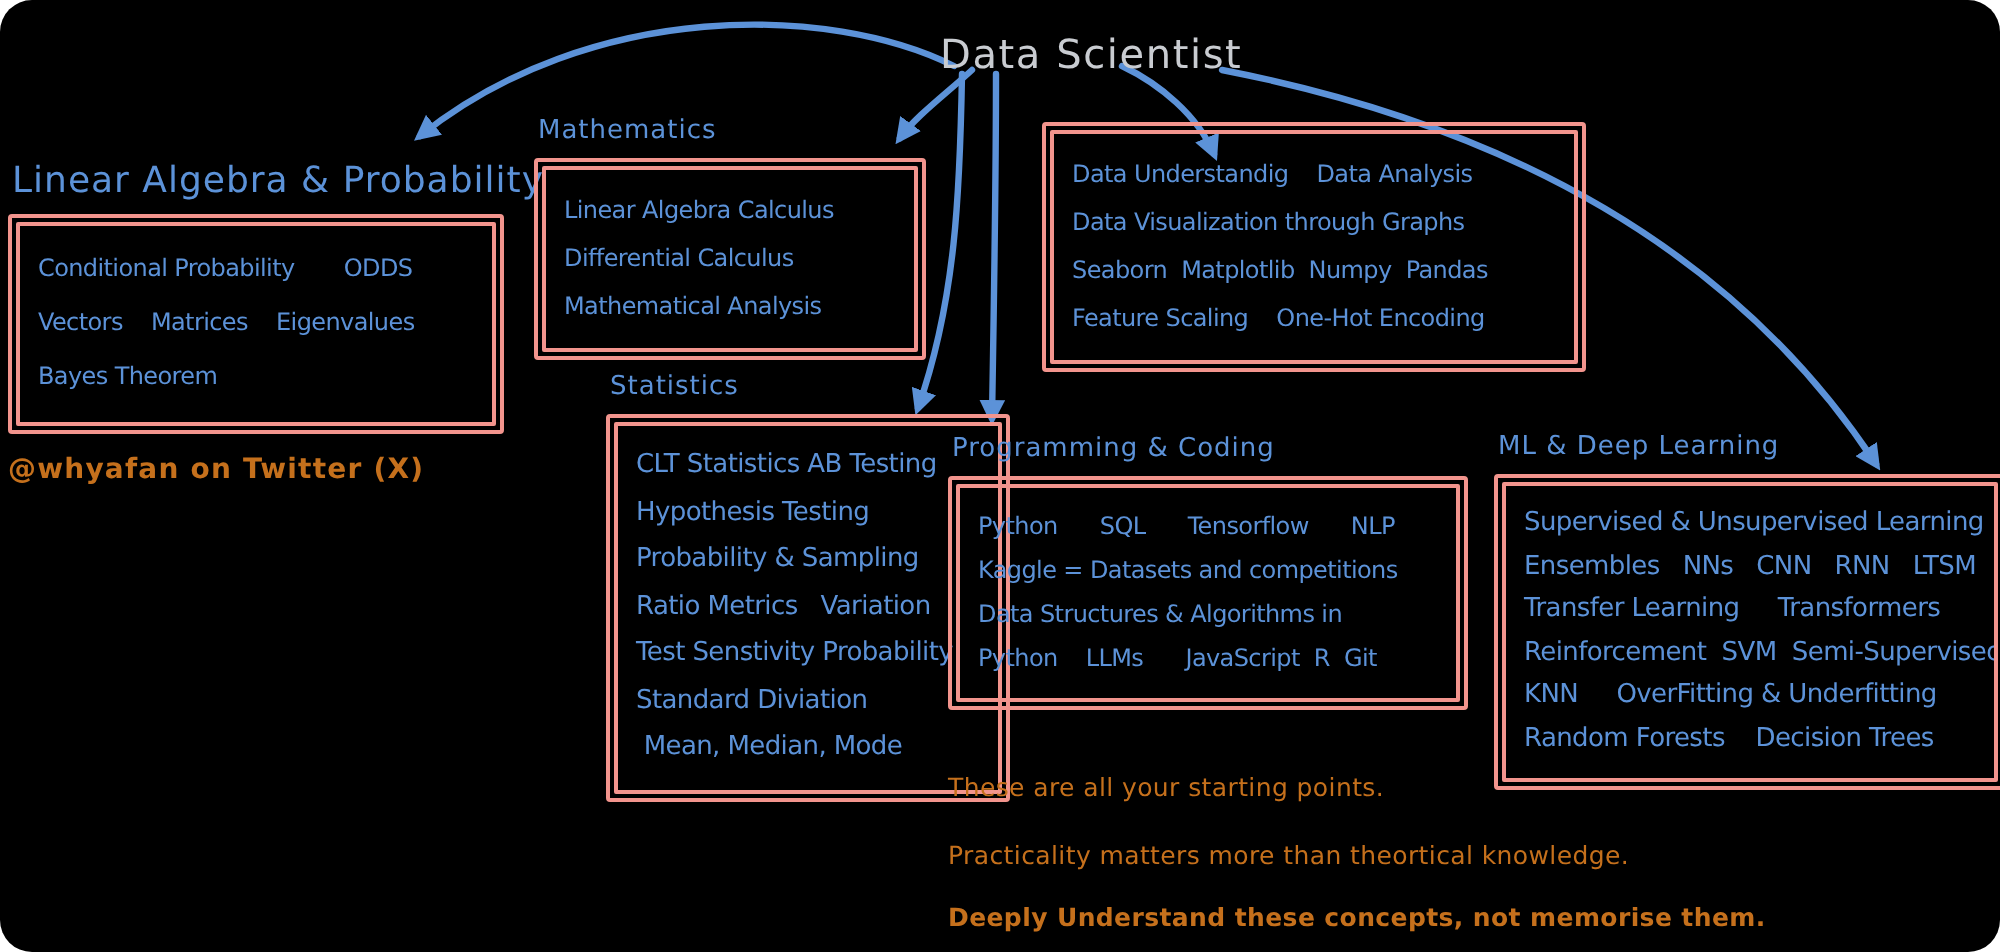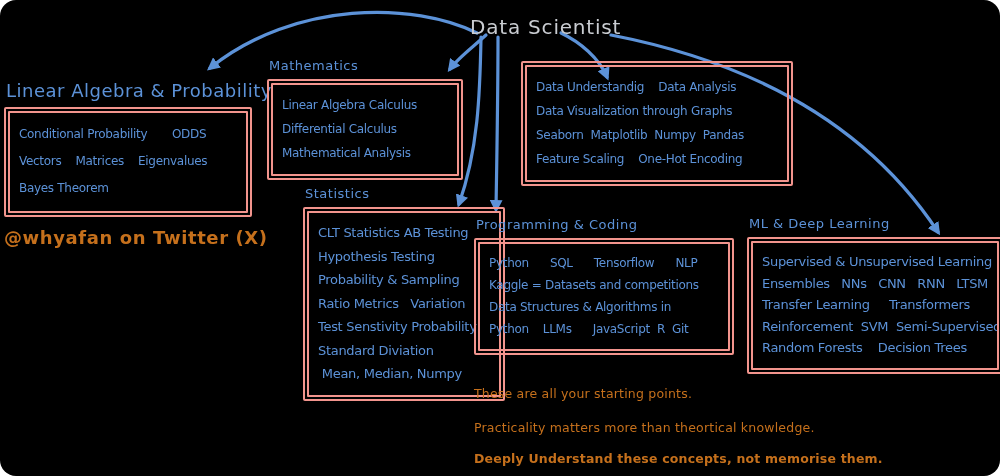--- a/index.html
+++ b/index.html
@@ -40,21 +40,21 @@
   }
   .small .line{font-size:13px;}
   #page-title{
     position:absolute;left:470px;top:15px;z-index:2;
     color:var(--c-gray,#c9ccd1);
     font-size:20px;letter-spacing:.8px;white-space:pre;
   }
   #credit{
     position:absolute;left:4px;top:227px;z-index:2;
     color:var(--c-orange,#c5701c);
-    font-size:18px;font-weight:bold;letter-spacing:.6px;white-space:pre;
+    font-size:14px;font-weight:bold;letter-spacing:.6px;white-space:pre;
   }
   .note{
     position:absolute;left:474px;z-index:2;
     color:var(--c-orange,#c5701c);
     font-size:12.5px;letter-spacing:.2px;white-space:pre;
   }
   #note-0{top:386px;} #note-1{top:420px;} #note-2{top:451px;font-weight:bold;}
 </style>
 </head>
 <body>
@@ -106,21 +106,21 @@
   <div class="panel small" style="left:267px;top:186px;margin-left:36px;">
     <div class="heading">Statistics</div>
     <div class="frame" style="width:194px">
       <div class="frame-inner" style="--lh:23.5px">
         <div class="line">CLT Statistics AB Testing</div>
         <div class="line">Hypothesis Testing</div>
         <div class="line">Probability &amp; Sampling</div>
         <div class="line">Ratio Metrics   Variation</div>
         <div class="line">Test Senstivity Probability</div>
         <div class="line">Standard Diviation</div>
-        <div class="line"> Mean, Median, Numpy</div>
+        <div class="line"> Mean, Median, Mode</div>
       </div>
     </div>
   </div>
 
   <div class="panel" style="left:521px;top:61px;">
     <div class="frame" style="width:264px">
       <div class="frame-inner" style="--lh:24px">
         <div class="line">Data Understandig    Data Analysis</div>
         <div class="line">Data Visualization through Graphs</div>
         <div class="line">Seaborn  Matplotlib  Numpy  Pandas</div>
@@ -142,20 +142,21 @@
   </div>
 
   <div class="panel small" style="left:747px;top:216px;">
     <div class="heading">ML &amp; Deep Learning</div>
     <div class="frame" style="width:248px">
       <div class="frame-inner" style="--lh:21.5px">
         <div class="line">Supervised &amp; Unsupervised Learning</div>
         <div class="line">Ensembles   NNs   CNN   RNN   LTSM</div>
         <div class="line">Transfer Learning     Transformers</div>
         <div class="line">Reinforcement  SVM  Semi-Supervised</div>
+        <div class="line">KNN     OverFitting &amp; Underfitting</div>
         <div class="line">Random Forests    Decision Trees</div>
       </div>
     </div>
   </div>
 
   <div class="note" id="note-0">These are all your starting points.</div>
   <div class="note" id="note-1">Practicality matters more than theortical knowledge.</div>
   <div class="note" id="note-2">Deeply Understand these concepts, not memorise them.</div>
 
 </div>

